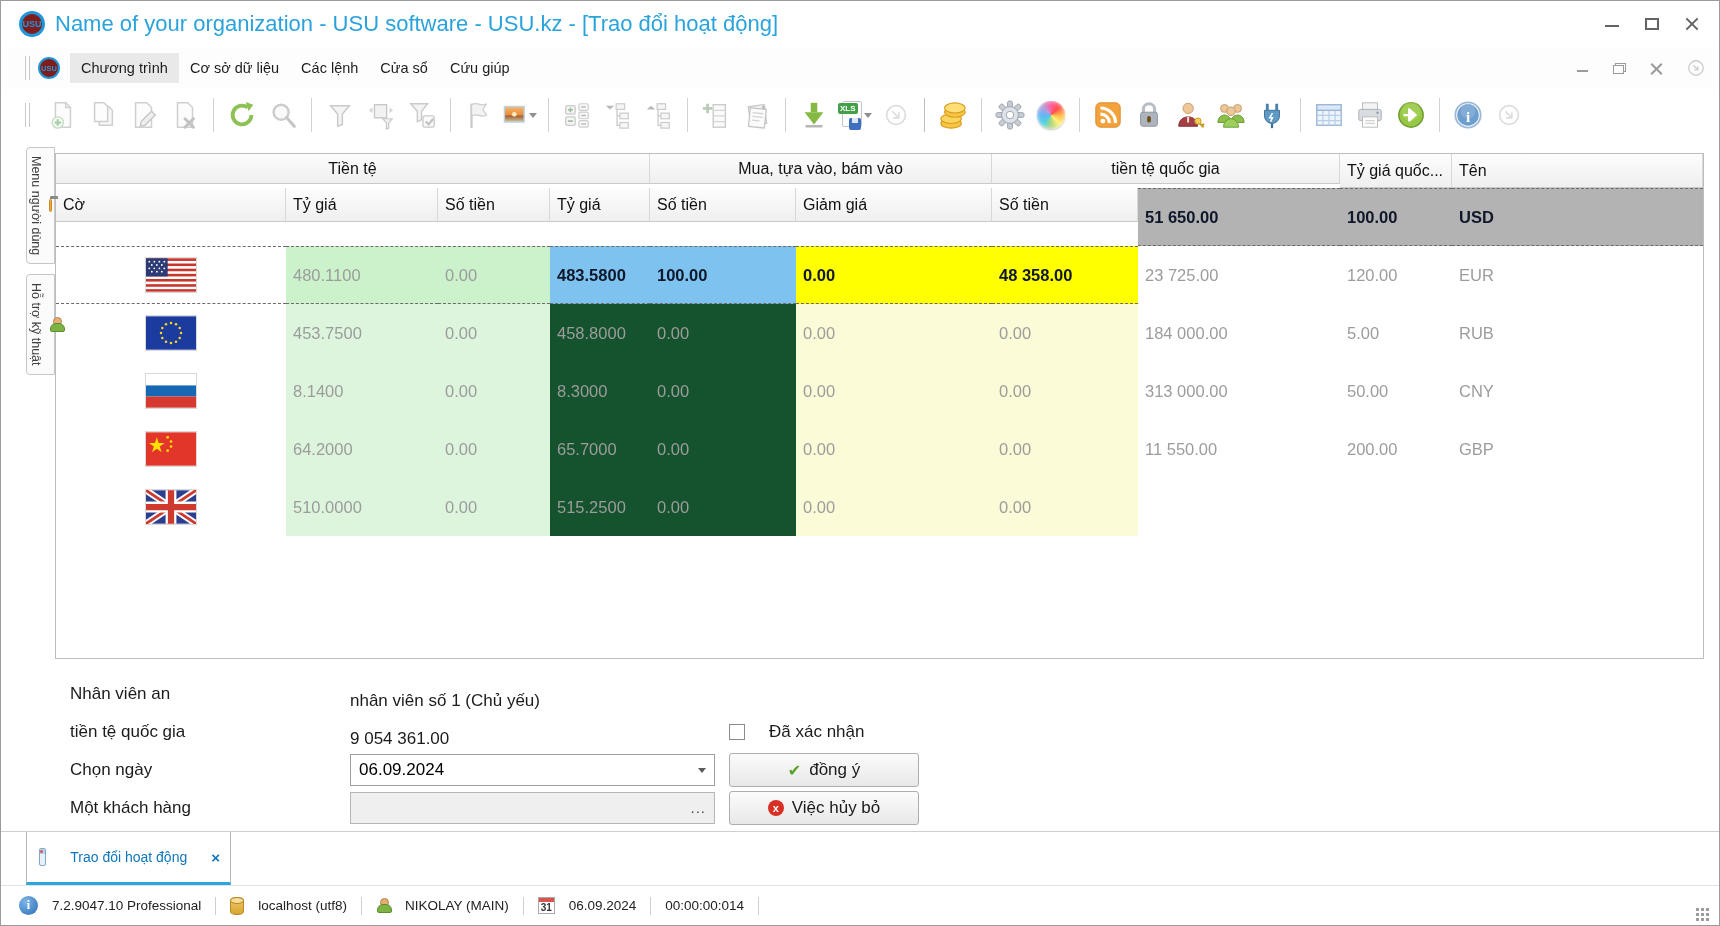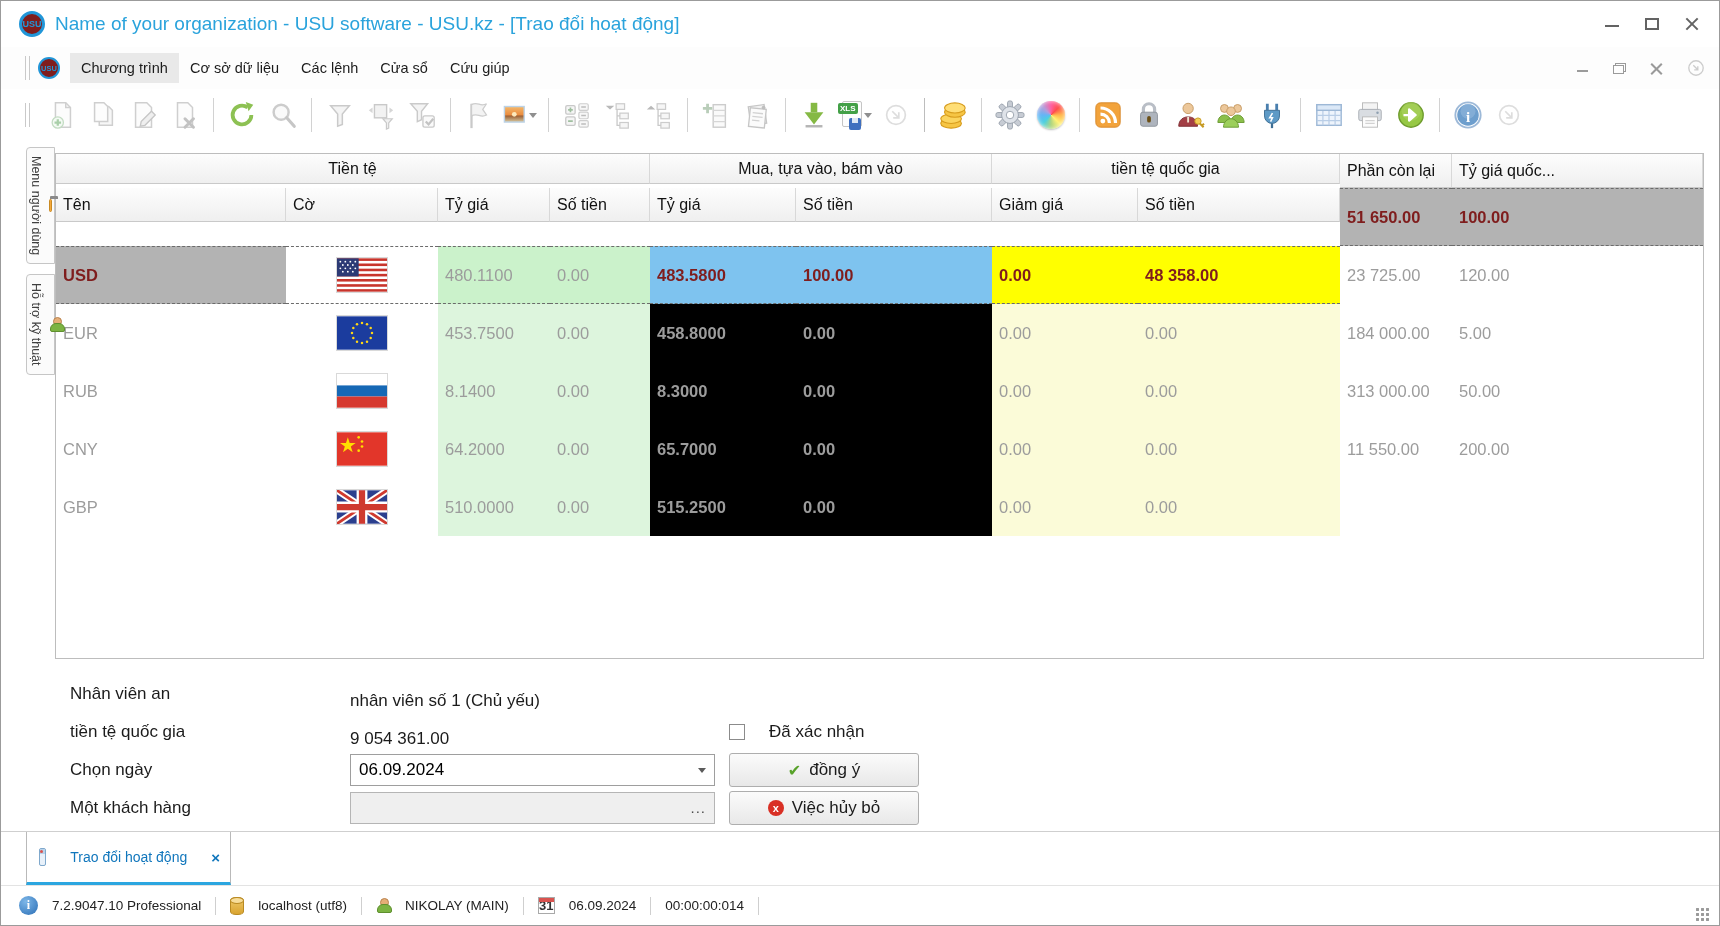--- a/index.html
+++ b/index.html
@@ -3,21 +3,21 @@
 <meta charset="utf-8">
 <style>
   * { margin:0; padding:0; box-sizing:border-box; }
   html,body { width:1720px; height:926px; overflow:hidden; }
   body { font-family:"Liberation Sans","DejaVu Sans",sans-serif; background:#fff; }
   .window { width:1720px; height:926px; border:1px solid #9b9b9b; display:flex; flex-direction:column; background:#fff; }
 
   
   .titlebar { height:46px; display:flex; align-items:center; padding:0 14px 0 18px; background:#fff; flex:0 0 auto; }
   .usu-logo { width:26px; height:26px; border-radius:50%; background:#7f1d1d; border:3px solid #2196d8; color:#2196d8; font-size:9px; font-weight:bold; display:flex; align-items:center; justify-content:center; letter-spacing:0; }
-  .title-text { color:#2aa3dc; font-size:19px; margin-left:10px; white-space:nowrap; }
+  .title-text { color:#2aa3dc; font-size:22px; margin-left:10px; white-space:nowrap; }
   .win-controls { margin-left:auto; display:flex; align-items:center; gap:26px; padding-right:6px; }
   .wc { width:14px; height:12px; position:relative; cursor:pointer; }
   .wc-min::after { content:""; position:absolute; left:0; right:0; bottom:3px; border-bottom:2px solid #636363; }
   .wc-max::after { content:""; position:absolute; inset:0; border:2px solid #636363; }
   .wc-close::before,.wc-close::after { content:""; position:absolute; left:-1px; top:5px; width:16px; border-top:2px solid #636363; }
   .wc-close::before { transform:rotate(45deg); } .wc-close::after { transform:rotate(-45deg); }
 
   
   .menubar { height:42px; display:flex; align-items:center; padding:0 14px 0 24px; background:#fdfdfd; flex:0 0 auto; }
   .grip { width:5px; height:24px; border-left:1px solid #c9c9c9; border-right:1px solid #c9c9c9; margin-right:8px; }
@@ -58,28 +58,28 @@
 
   .main { flex:1 1 auto; padding:12px 15px 0 0; display:flex; flex-direction:column; min-width:0; }
 
   
   .tbl { display:grid; grid-template-columns:230px 152px 112px 100px 146px 196px 146px 202px 112px 1fr; border:1px solid #bdbdbd; font-size:16.5px; }
   .hcell { background:linear-gradient(#fdfdfd,#efefef); border-right:1px solid #d8d8d8; border-bottom:1px solid #c9c9c9; color:#111; display:flex; align-items:center; }
   .hgroup { justify-content:center; height:30px; font-size:16px; }
   .hcol { height:34px; padding-left:7px; font-size:16px; }
   .cell { height:58px; display:flex; align-items:center; padding-left:7px; white-space:nowrap; overflow:hidden; }
   .c-flag { justify-content:center; padding-left:0; background:#fff; }
-  .c-buy { background:#ddf5dd; }  .c-sell { background:#000000;font-weight:bold; }  .c-nat { background:#fbfbd8; }
+  .c-buy { background:#ddf5dd; }  .c-sell { background:#14532d; }  .c-nat { background:#fbfbd8; }
   .sel .c-base { background:#b3b3b3; }
   .sel .c-buy { background:#cbf2cb; }
   .sel .c-sell { background:#7ec3ef; }
   .sel .c-nat { background:#ffff00; }
   .sel .cell { border-top:1px dashed #6b6b6b; border-bottom:1px dashed #6b6b6b; }
   .t-gray { color:#9c9c9c; }
-  .t-bold { color:#7f1d1d; font-weight:bold; }
+  .t-bold { color:#0f172a; font-weight:bold; }
   .filler { grid-column:1 / -1; height:122px; background:#fff; }
   .flag { width:50px; height:34px; box-shadow:0 0 0 1px rgba(0,0,0,.15); }
 
   
   .form { margin:20px 0 0 15px; font-size:17px; color:#1b1b1b; }
   .frow { display:flex; align-items:center; height:30px; margin-bottom:8px; }
   .flabel { width:280px; flex:0 0 auto; }
   .fvalue { width:365px; flex:0 0 auto;margin-top:13px; }
   .fctrl-col { width:190px; flex:0 0 auto; margin-left:14px; display:flex; align-items:center;gap:16px; }
   .input { width:365px; height:32px; border:1px solid #9e9e9e; background:#fff; display:flex; align-items:center; padding:0 8px; font-size:17px; position:relative; }
@@ -100,21 +100,21 @@
   .wframe-ic::after { content:""; position:absolute; top:1px; right:2px; width:3px; height:3px; border-radius:50%; background:#d9534f; }
   .doc-tab-label { color:#1076bc; font-size:14px; white-space:nowrap; }
   .doc-tab-close { color:#1076bc; font-size:15px; font-weight:bold; margin-left:auto; cursor:pointer; }
 
   
   .statusbar { flex:0 0 auto; height:40px; display:flex; align-items:center; gap:14px; padding:0 10px 0 18px; font-size:13.5px; color:#222; border-top:1px solid #e3e3e3; }
   .sb-sep { width:1px; height:18px; background:#cfcfcf; }
   .info-ic { width:19px; height:19px; border-radius:50%; background:radial-gradient(circle at 35% 30%,#7db7e8,#2a6db5); color:#fff; font-size:12px; font-weight:bold; font-family:"Liberation Serif",serif; display:flex; align-items:center; justify-content:center; }
   .db-ic { width:14px; height:18px; background:linear-gradient(#f0c96a,#d9a430); border-radius:6px/3.5px; border:1px solid #b98a22; position:relative; }
   .db-ic::before { content:""; position:absolute; top:-1px; left:-1px; width:12px; height:5px; border-radius:50%; background:#f7dd9a; border:1px solid #b98a22; }
-  .cal-ic { width:17px; height:17px; background:#fff; border:1px solid #a9a9a9; position:relative; font-size:13px; font-weight:bold; color:#333; display:flex; align-items:flex-end; justify-content:center; }
+  .cal-ic { width:17px; height:17px; background:#fff; border:1px solid #a9a9a9; position:relative; font-size:10px; font-weight:bold; color:#333; display:flex; align-items:flex-end; justify-content:center; }
   .cal-ic::before { content:""; position:absolute; top:0; left:0; right:0; height:4px; background:#d9534f; }
   .resize-grip { margin-left:auto; width:14px; height:14px; background:
      radial-gradient(circle,#9a9a9a 1.4px,transparent 1.6px) 0 0/5px 5px; align-self:flex-end; margin-bottom:4px; }
 </style>
 </head>
 <body>
 
 <div class="window">
 
   <div class="titlebar">
@@ -434,21 +434,20 @@
       </div>
     </div>
 
     <div class="main">
 
       <div class="tbl">
         <div class="hcell hgroup" style="grid-column:span 4">Tiền tệ</div>
         <div class="hcell hgroup" style="grid-column:span 2">Mua, tựa vào, bám vào</div>
         <div class="hcell hgroup" style="grid-column:span 2">tiền tệ quốc gia</div>
 
-        <div class="hcell hcol">Phần còn lại</div>
         <div class="hcell hcol">Tỷ giá quốc...</div>
         <div class="hcell hcol">Tên</div>
         <div class="hcell hcol">Cờ</div>
         <div class="hcell hcol">Tỷ giá</div>
         <div class="hcell hcol">Số tiền</div>
         <div class="hcell hcol">Tỷ giá</div>
         <div class="hcell hcol">Số tiền</div>
         <div class="hcell hcol">Giảm giá</div>
         <div class="hcell hcol">Số tiền</div>
 

